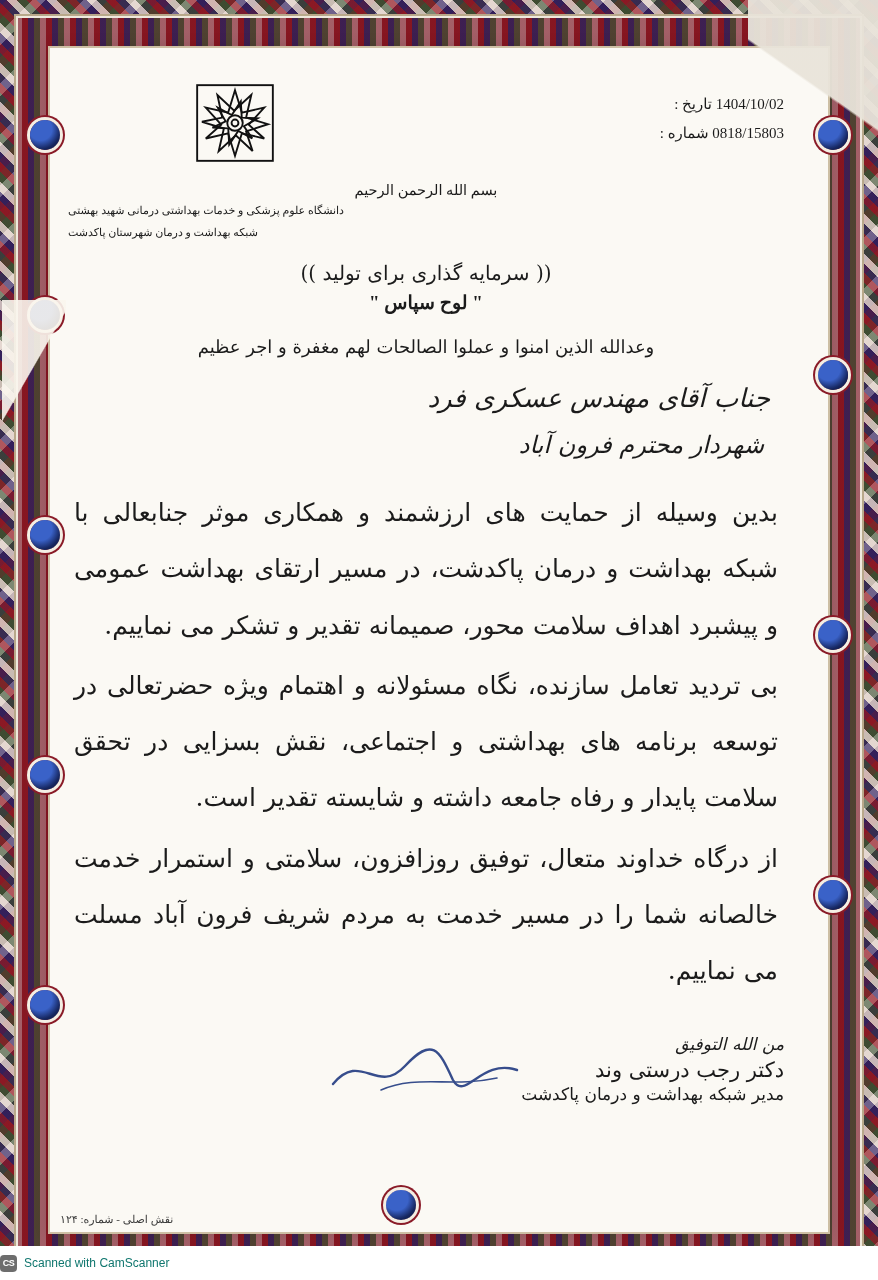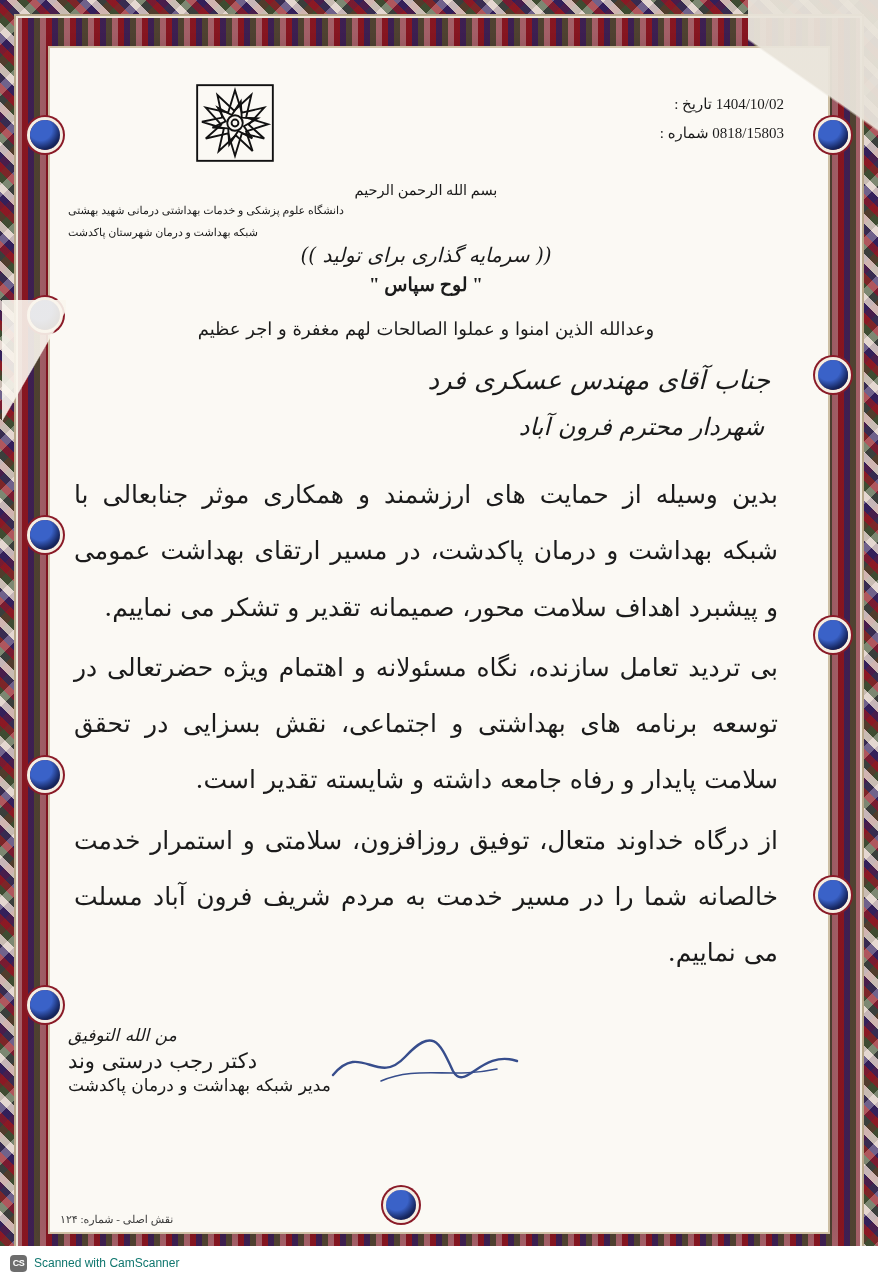--- a/index.html
+++ b/index.html
@@ -110,23 +110,23 @@
     font-family: "Liberation Serif", serif;
   }
   .org {
     text-align: left;
     font-size: 11px;
     line-height: 2;
     font-family: "Liberation Serif", serif;
   }
   .slogan {
     text-align: center;
+    margin-top: 18px;
     font-size: 20px;
     font-family: "DejaVu Serif", serif;
-    font-style: italic;
   }
   .award-title {
     text-align: center;
     margin-top: 6px;
     font-size: 19px;
     font-family: "Liberation Serif", serif;
     font-weight: bold;
   }
   .ayah {
     text-align: center;
@@ -154,22 +154,22 @@
     margin-top: 26px;
     font-size: 25px;
     line-height: 2.25;
     text-align: justify;
     font-family: "DejaVu Serif", serif;
     padding: 0 6px;
   }
   .body-text p { margin: 0 0 4px 0; }
 
   .sign-block {
-    margin-top: 44px;
-    text-align: left;
+    margin-top: 35px;
+    text-align: right;
     font-family: "DejaVu Serif", serif;
   }
   .sign-top {
     font-size: 17px;
     font-style: italic;
   }
   .sign-name {
     font-size: 21px;
     margin-top: 4px;
     position: relative;
@@ -199,21 +199,21 @@
 
   
   .scan-bar {
     position: absolute;
     left: 0; right: 0; bottom: 0;
     height: 34px;
     background: #ffffff;
     display: flex;
     align-items: center;
     gap: 7px;
-    padding-left: 10px;
+    padding-left: 0;
     box-sizing: border-box;
     direction: ltr;
   }
   .cs-badge {
     width: 17px; height: 17px;
     border-radius: 4px;
     background: #6d6d6d;
     color: #fff;
     font-size: 9px;
     font-weight: bold;

